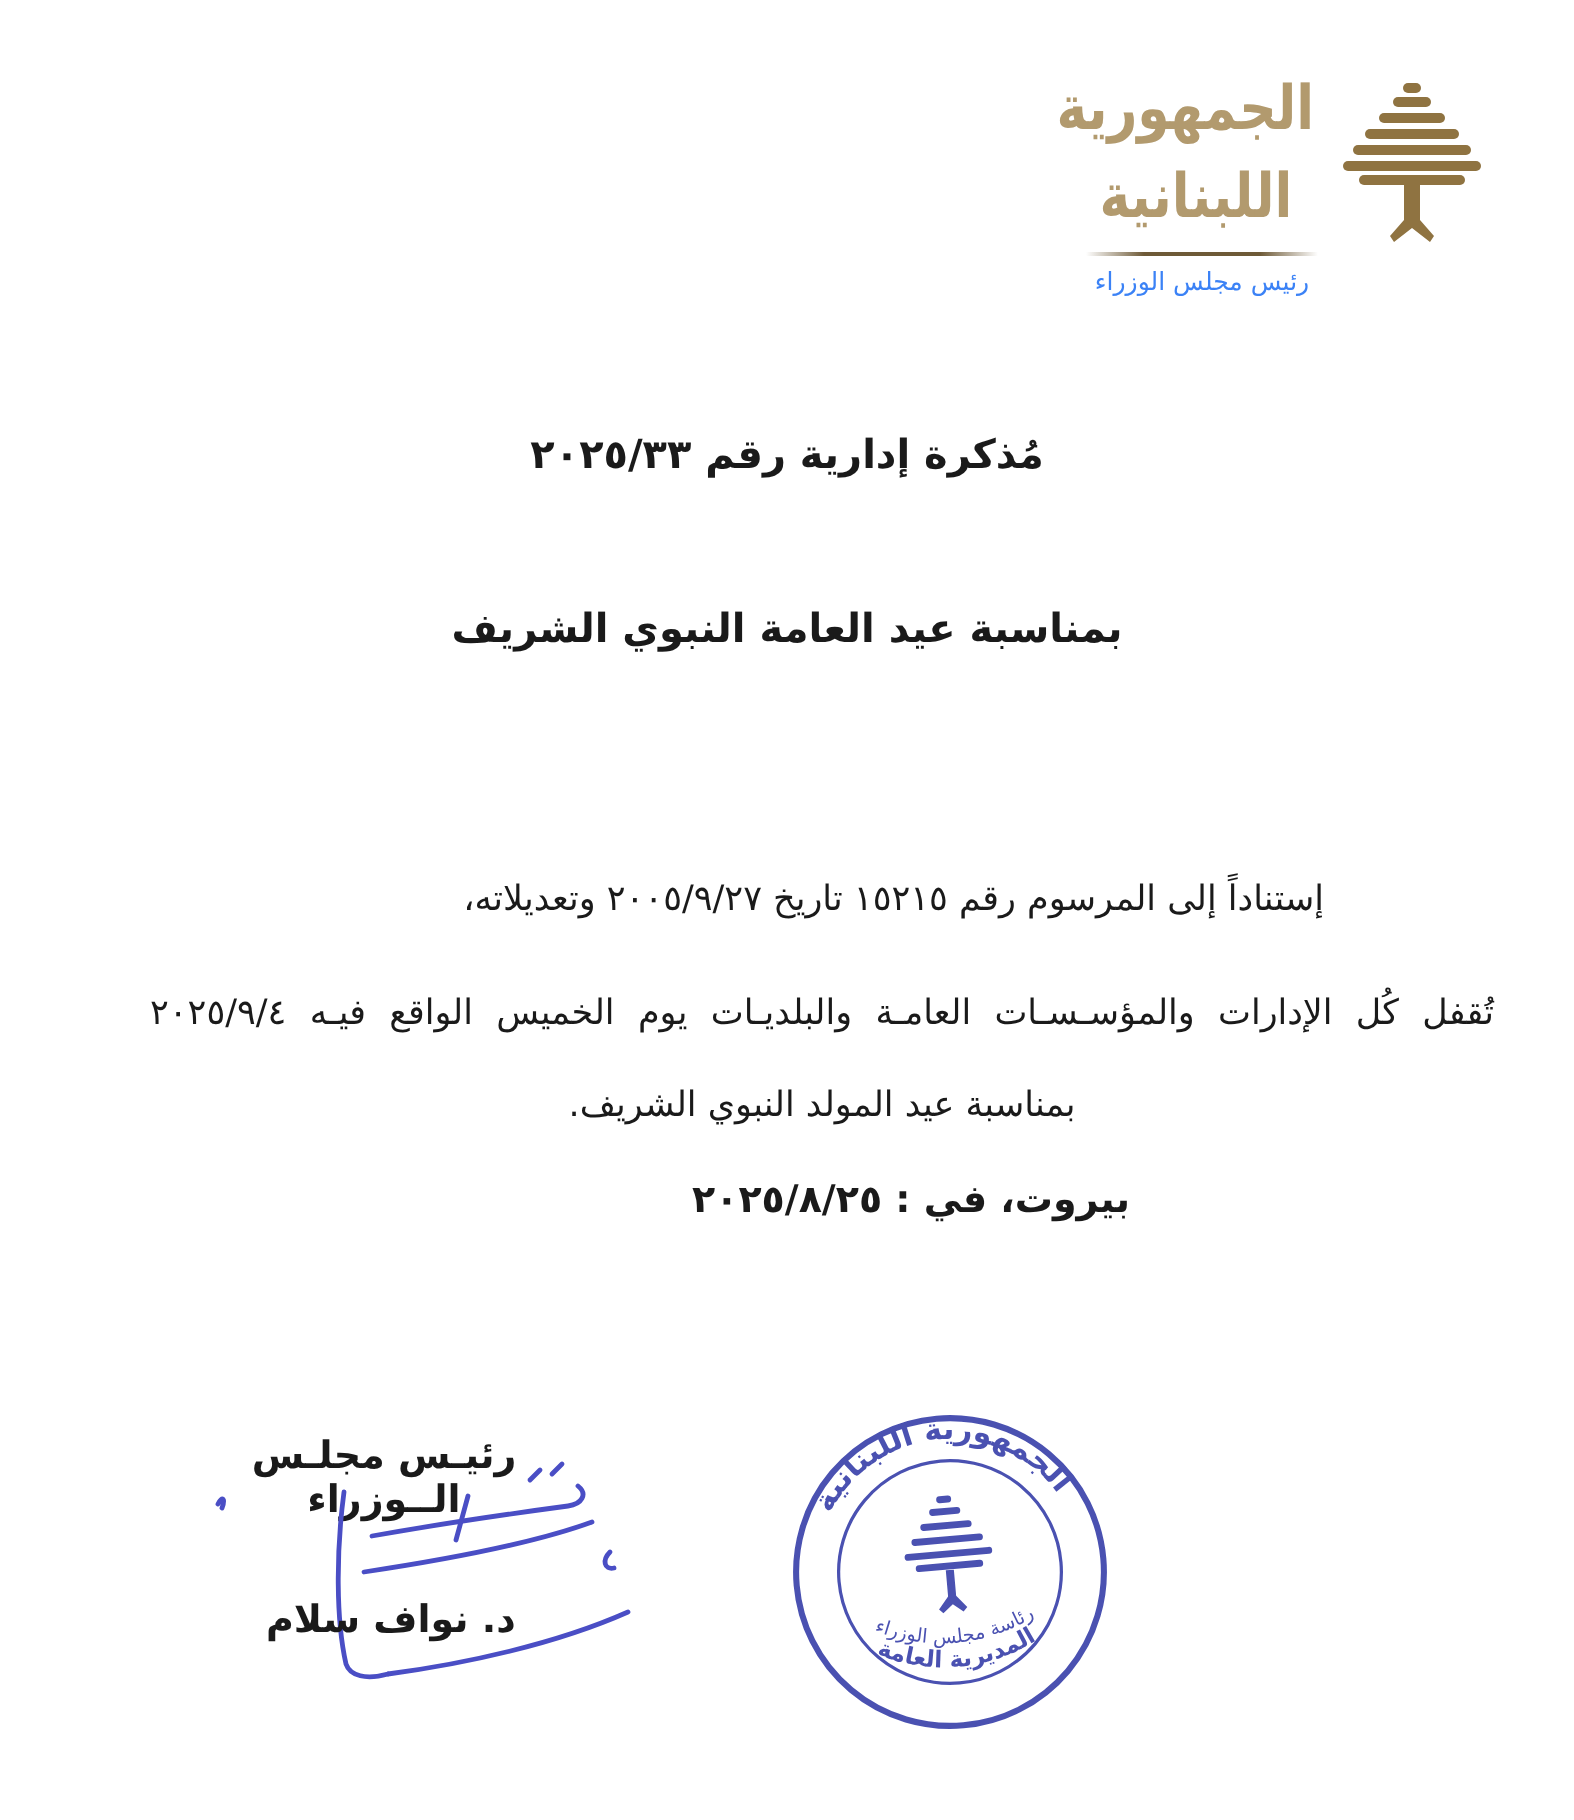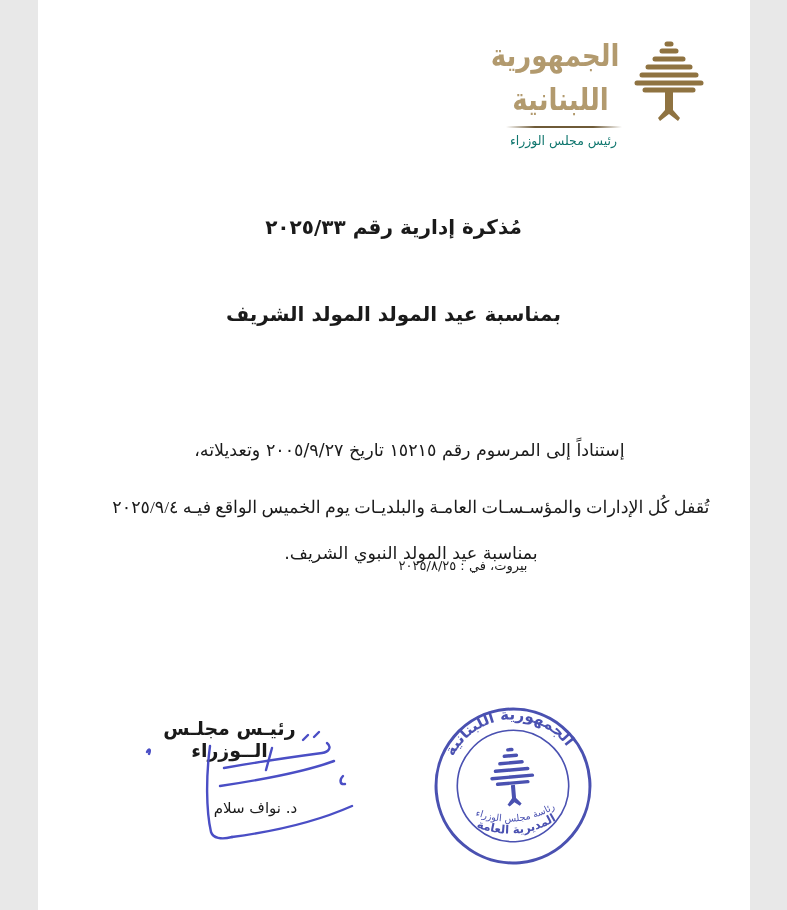--- a/index.html
+++ b/index.html
@@ -1,18 +1,18 @@
 <!DOCTYPE html>
 <html lang="ar" dir="rtl"><head>
 <meta charset="utf-8">
 <style>
   html,body{margin:0;padding:0;background:#e8e8e8;}
   .page{
     position:relative;
-    width:712px;height:910px;
+    width:787px;height:910px;
     margin:0 auto;
     background:#ffffff;
     font-family:"DejaVu Sans",sans-serif;
     color:#1a1a1a;
     overflow:hidden;
     direction:rtl;
   }
   
   .emblem-cedar{position:absolute;top:36px;right:30px;width:102px;height:92px;}
   .emblem-callig{
@@ -20,40 +20,40 @@
     text-align:center;color:#b29a6e;font-weight:bold;
     font-size:26px;line-height:37px;transform:scaleY(1.18);transform-origin:top center;
     letter-spacing:-1px;
   }
   .emblem-rule{
     position:absolute;top:126px;right:128px;width:116px;height:2px;
     background:linear-gradient(to left,rgba(110,90,55,0),#6e5a37 25%,#6e5a37 75%,rgba(110,90,55,0));
   }
   .emblem-office{
     position:absolute;top:133px;right:124px;width:124px;
-    text-align:center;color:#0f766e;font-size:12.5px;letter-spacing:0.5px;
+    text-align:center;color:#3b82f6;font-size:12.5px;letter-spacing:0.5px;
   }
   
   .title-line{position:absolute;left:0;right:0;text-align:center;font-weight:bold;font-size:20px;}
   .title-1{top:215px;}
   .title-2{top:259px;}
   .title-3{top:302px;}
   
   .body-block{position:absolute;left:75px;right:40px;font-size:17.5px;}
   .para-basis{top:440px;text-align:right;}
   .para-basis .indented{padding-right:85px;}
-  .para-decision-1{top:497px;text-align:justify;text-align-last:justify;white-space:nowrap;font-family:Liberation Serif, serif;}
+  .para-decision-1{top:497px;text-align:justify;text-align-last:justify;white-space:nowrap;}
   .para-decision-2{top:543px;text-align:center;}
-  .dateline{position:absolute;top:558px;right:222px;font-size:13px;}
+  .dateline{position:absolute;top:589px;right:222px;font-size:19px;font-weight:bold;}
   
   .sig-title{position:absolute;top:705px;left:92px;width:200px;text-align:center;
              font-weight:bold;font-size:19px;margin-top:12px;}
   .sig-ink{position:absolute;top:728px;left:82px;width:240px;height:125px;}
-  .sig-name{position:absolute;top:799px;left:133px;width:170px;text-align:center;
-            font-weight:normal;font-size:15px;}
+  .sig-name{position:absolute;top:799px;left:133px;width:170px;text-align:left;
+            font-weight:bold;font-size:19px;}
   
   .stamp{position:absolute;top:704px;left:394px;width:162px;height:164px;
          transform:rotate(-5deg);opacity:0.92;}
 </style>
 </head>
 <body>
 
 <div class="page">
 
   <svg class="emblem-cedar" viewBox="0 0 102 92" xmlns="http://www.w3.org/2000/svg">
@@ -70,21 +70,21 @@
   </svg>
 
   <div class="emblem-callig">
     <div>الجمهورية</div>
     <div>اللبنانية</div>
   </div>
   <div class="emblem-rule"></div>
   <div class="emblem-office">رئيس مجلس الوزراء</div>
 
   <div class="title-line title-1">مُذكرة إدارية رقم ٢٠٢٥/٣٣</div>
-  <div class="title-line title-3">بمناسبة عيد المولد المولد الشريف</div>
+  <div class="title-line title-3">بمناسبة عيد العامة النبوي الشريف</div>
 
   <div class="body-block para-basis">
     <span class="indented">إستناداً إلى المرسوم رقم ١٥٢١٥ تاريخ ٢٠٠٥/٩/٢٧ وتعديلاته،</span>
   </div>
   <div class="body-block para-decision-1">تُقفل كُل الإدارات والمؤسـسـات العامـة والبلديـات يوم الخميس الواقع فيـه ٢٠٢٥/٩/٤</div>
   <div class="body-block para-decision-2">بمناسبة عيد المولد النبوي الشريف.</div>
   <div class="dateline">بيروت، في : ٢٠٢٥/٨/٢٥</div>
 
   <div class="sig-title">رئيـس مجلـس الــوزراء</div>
 

